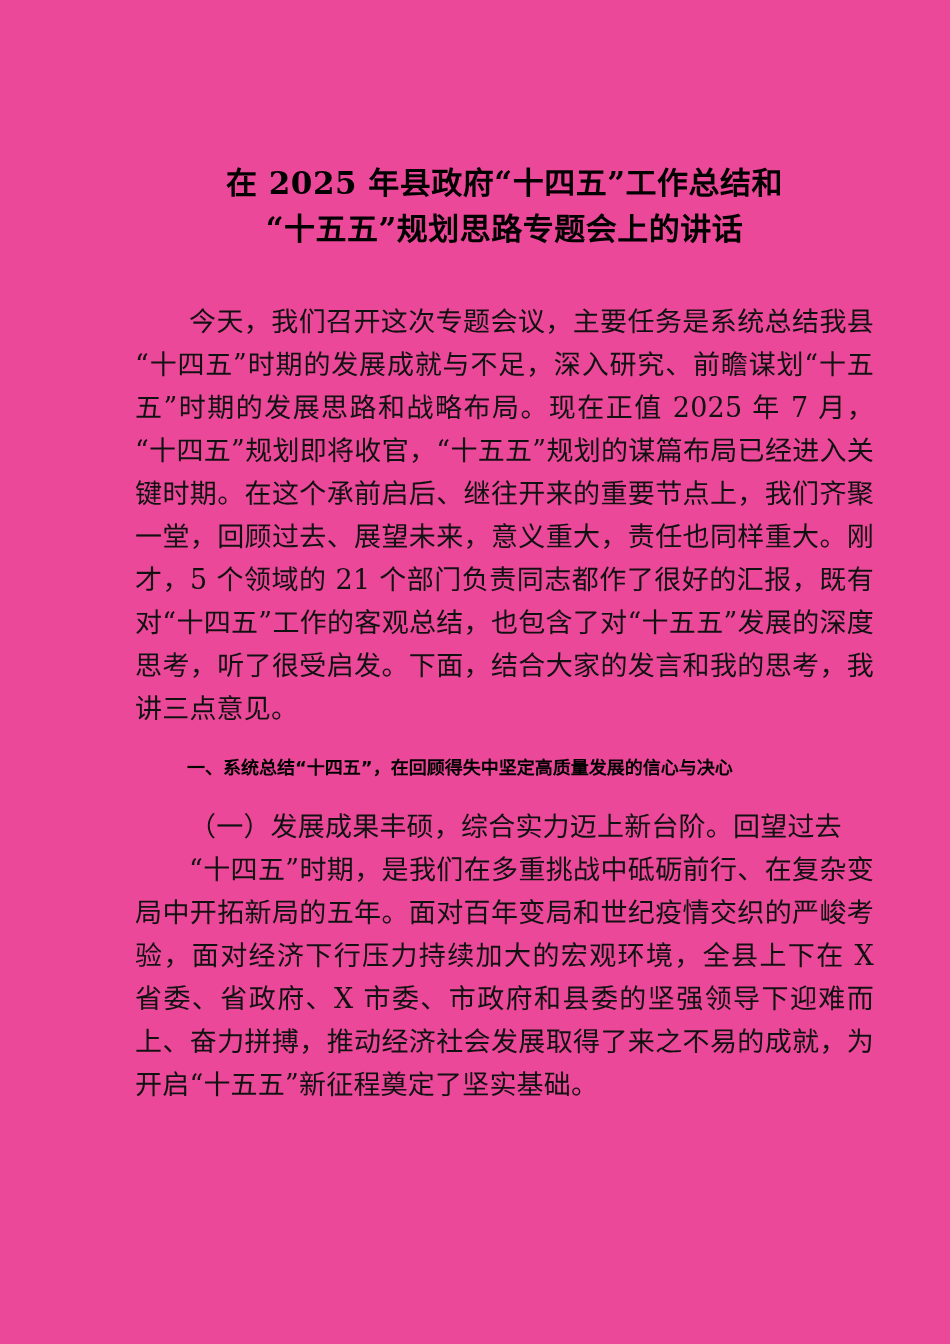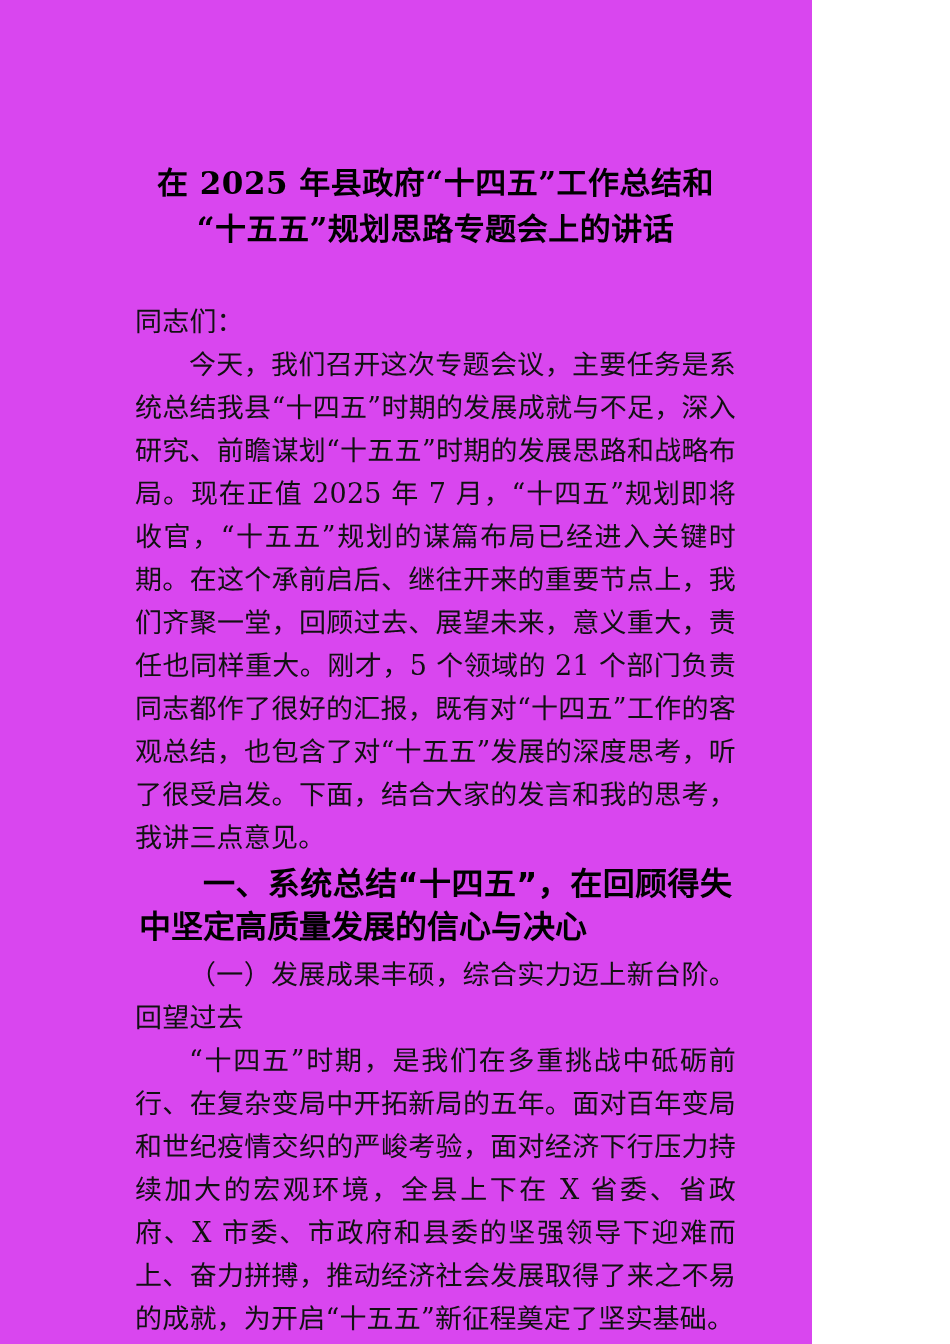--- a/index.html
+++ b/index.html
@@ -11,23 +11,23 @@
   body {
     width: 950px;
     height: 1344px;
     overflow: hidden;
     font-family: "DejaVu Serif", "Liberation Serif", serif;
     color: #000000;
   }
 
   .page {
     position: relative;
-    width: 812px;
+    width: 950px;
     height: 1344px;
-    background: #d946ef;
+    background: #ec4899;
     box-sizing: border-box;
     padding: 160px 76px 0 135px;
   }
 
   
   .doc-title {
     margin: 0 0 0 0;
     text-align: center;
     font-family: "DejaVu Serif", "Liberation Serif", serif;
     font-weight: bold;
@@ -60,44 +60,43 @@
   p.salutation {
     text-indent: 0;
   }
 
   p.indent2 {
     text-indent: 2em;
   }
 
   
   p.heading {
-    margin: 4px;
+    margin: 16px;
     text-indent: 2em;
     font-family: "DejaVu Sans", "Liberation Sans", sans-serif;
     font-weight: bold;
-    font-size: 32px;
+    font-size: 18px;
     line-height: 43px;
     text-align: justify;
     text-justify: inter-ideograph;
     color: #000000;
   }
 </style>
 </head>
 <body>
 
 <div class="page">
 
   <h1 class="doc-title">
     <span class="tline">在 2025 年县政府“十四五”工作总结和</span>
     <span class="tline">“十五五”规划思路专题会上的讲话</span>
   </h1>
 
   <div class="body-block">
 
-    <p class="para salutation">同志们：</p>
 
     <p class="para indent2">今天，我们召开这次专题会议，主要任务是系统总结我县“十四五”时期的发展成就与不足，深入研究、前瞻谋划“十五五”时期的发展思路和战略布局。现在正值 2025 年 7 月，“十四五”规划即将收官，“十五五”规划的谋篇布局已经进入关键时期。在这个承前启后、继往开来的重要节点上，我们齐聚一堂，回顾过去、展望未来，意义重大，责任也同样重大。刚才，5 个领域的 21 个部门负责同志都作了很好的汇报，既有对“十四五”工作的客观总结，也包含了对“十五五”发展的深度思考，听了很受启发。下面，结合大家的发言和我的思考，我讲三点意见。</p>
 
     <p class="heading">一、系统总结“十四五”，在回顾得失中坚定高质量发展的信心与决心</p>
 
     <p class="para indent2">（一）发展成果丰硕，综合实力迈上新台阶。回望过去</p>
 
     <p class="para indent2">“十四五”时期，是我们在多重挑战中砥砺前行、在复杂变局中开拓新局的五年。面对百年变局和世纪疫情交织的严峻考验，面对经济下行压力持续加大的宏观环境，全县上下在 X 省委、省政府、X 市委、市政府和县委的坚强领导下迎难而上、奋力拼搏，推动经济社会发展取得了来之不易的成就，为开启“十五五”新征程奠定了坚实基础。</p>
 
   </div>

